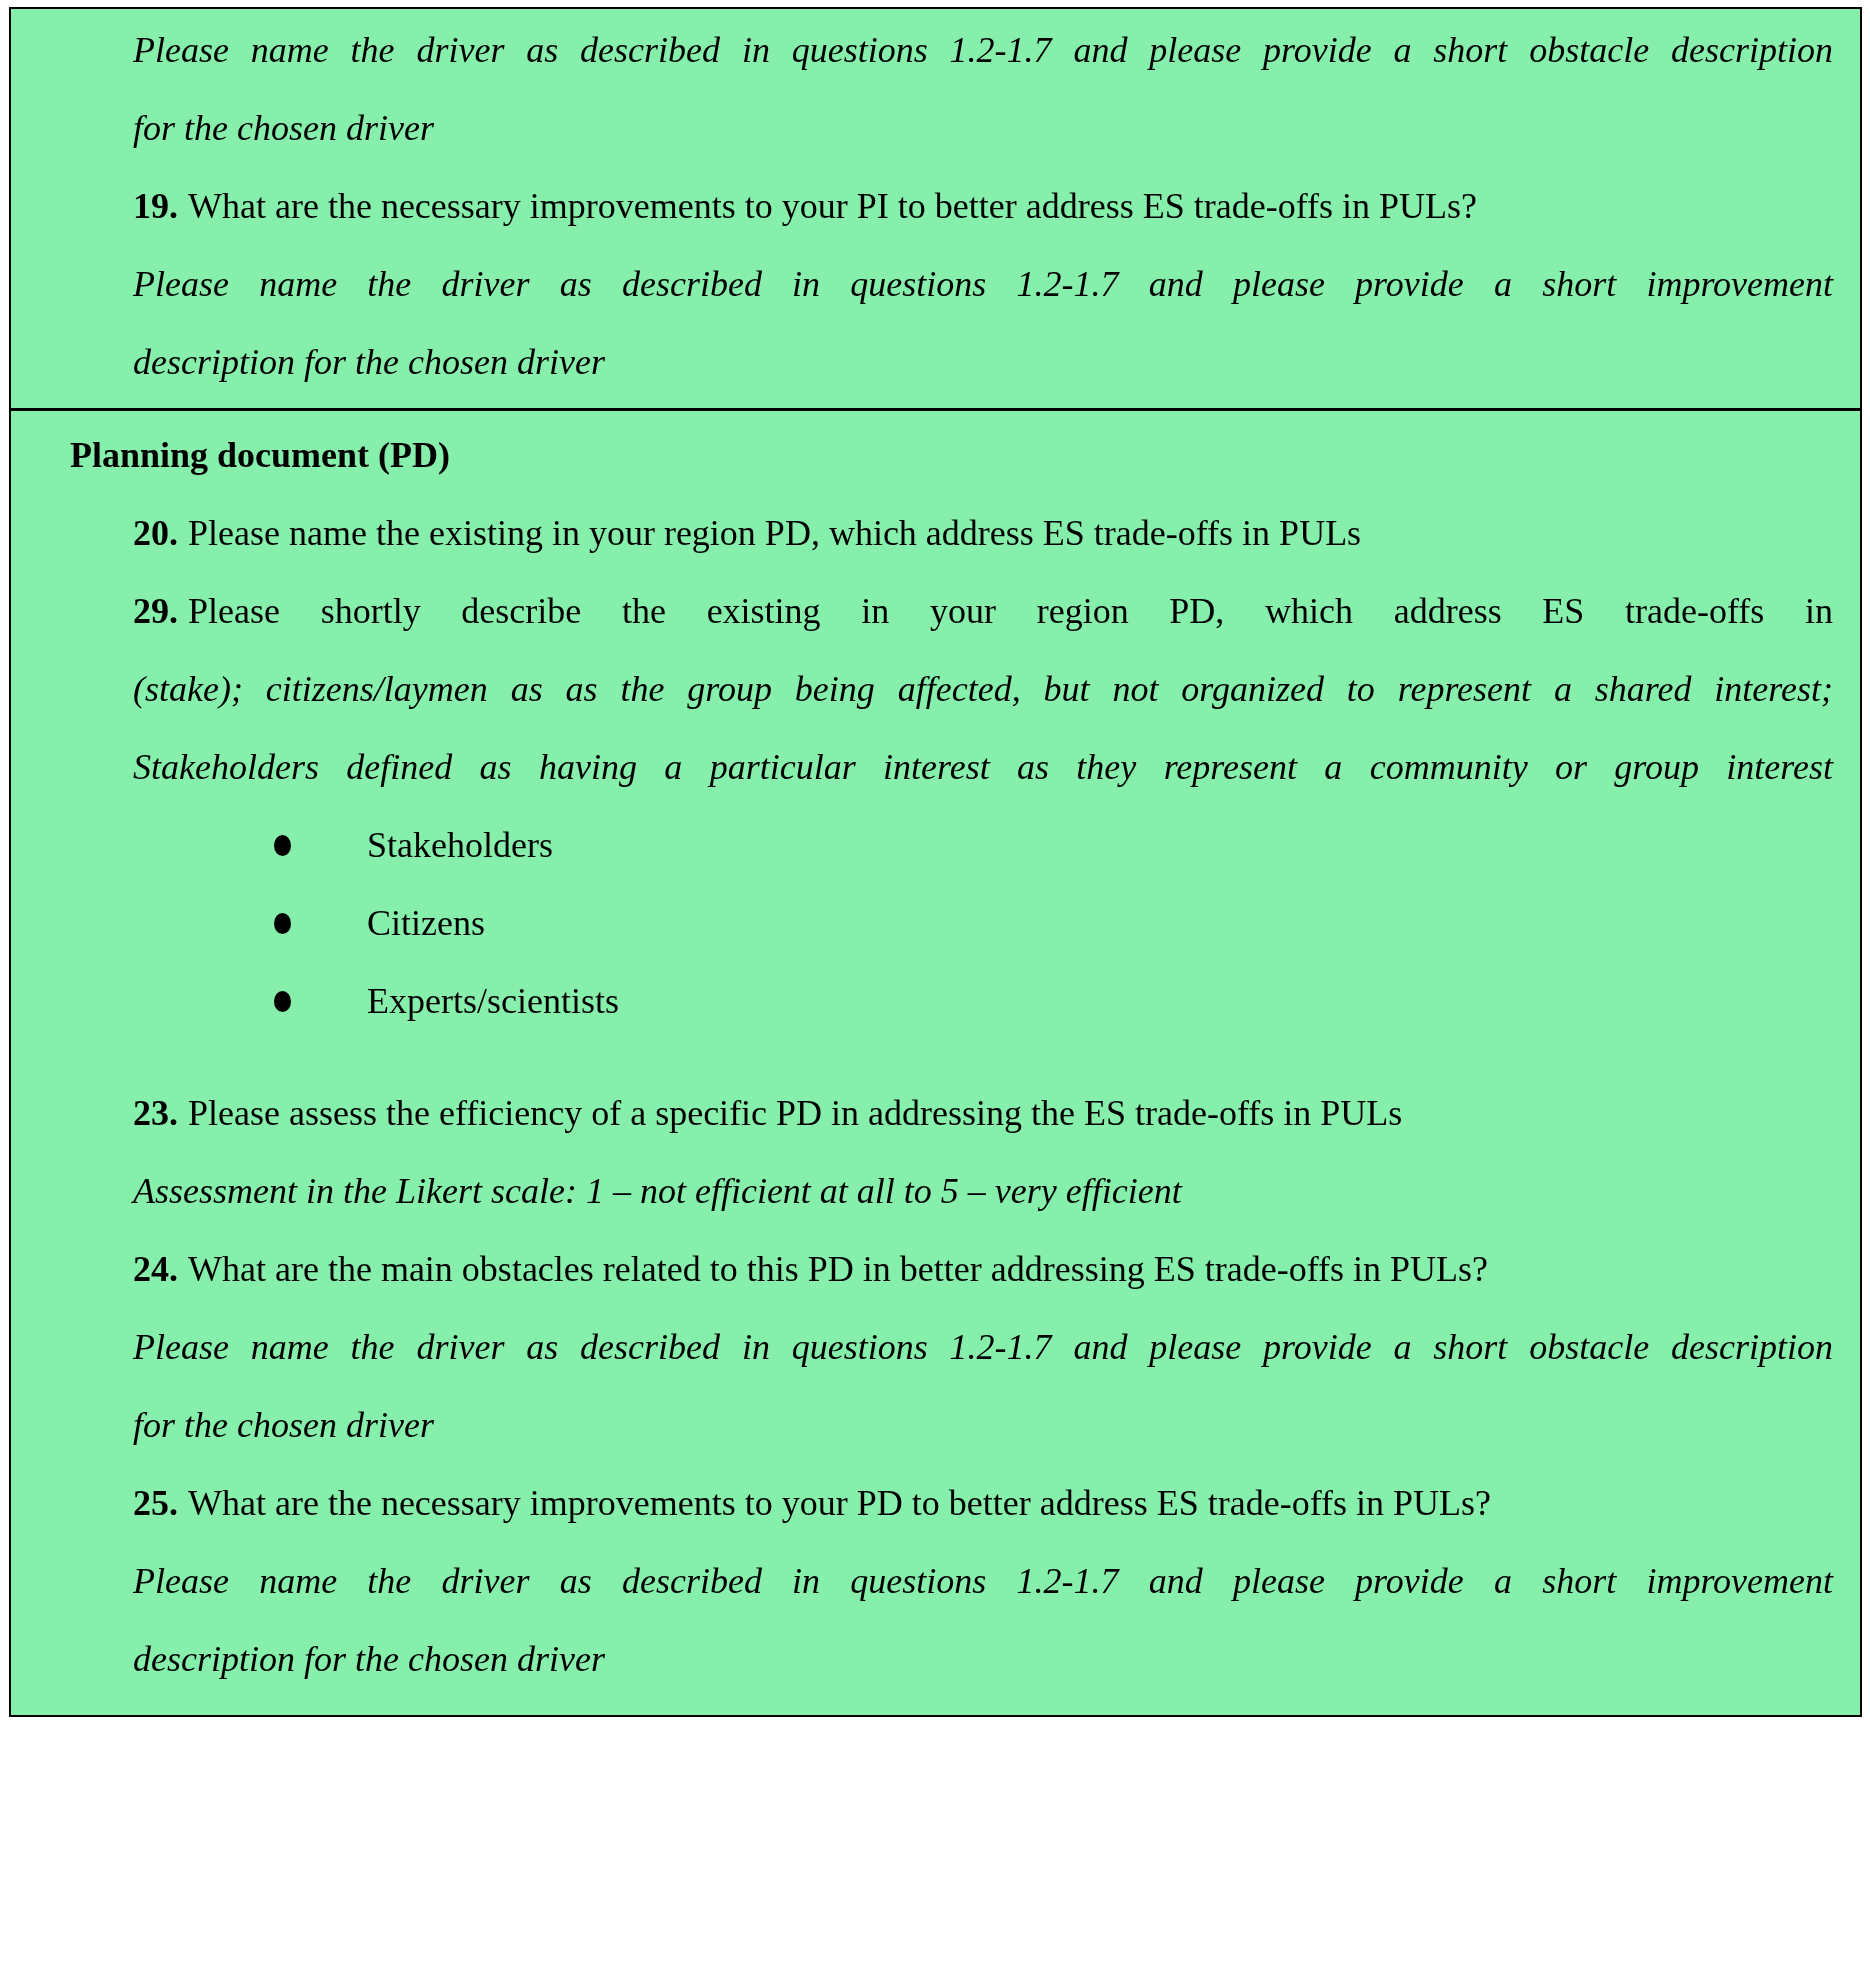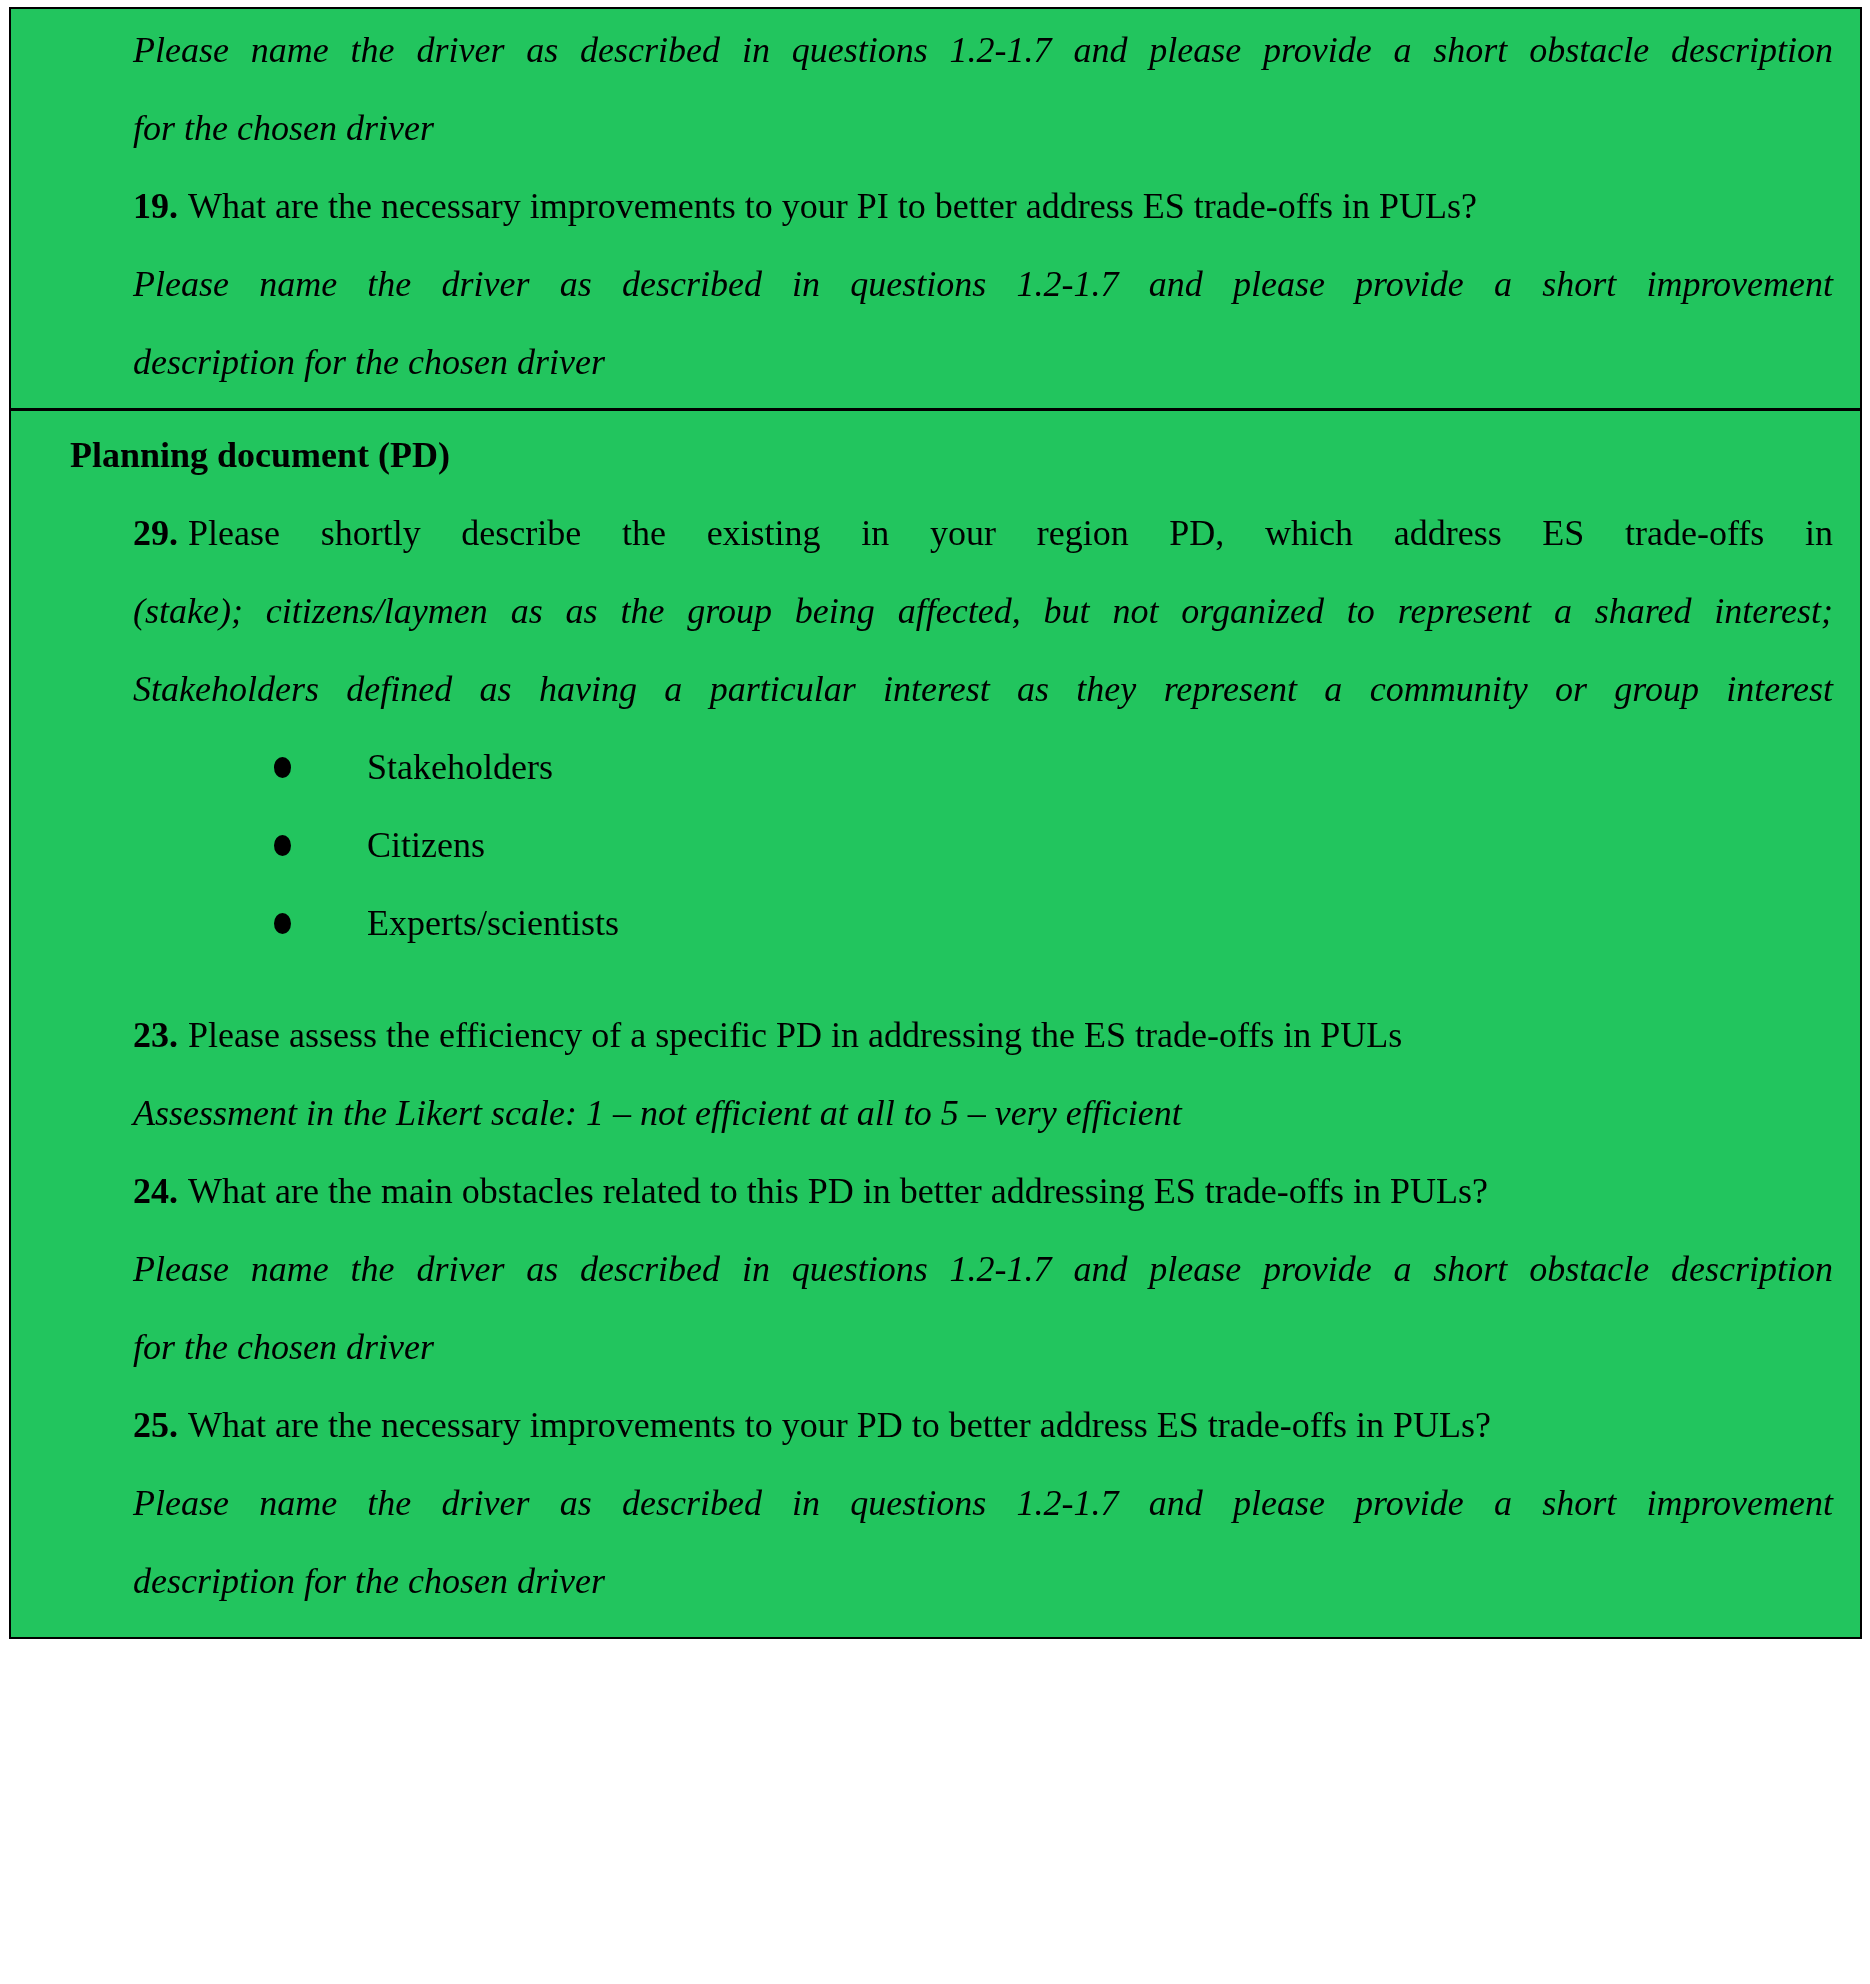--- a/index.html
+++ b/index.html
@@ -11,21 +11,21 @@
     font-family: "Liberation Serif", "DejaVu Serif", serif;
     color: #000000;
   }
   .qtable {
     position: absolute;
     left: 9px;
     top: 6.7px;
     width: 1853px;
     box-sizing: border-box;
     border: 2.8px solid #000000;
-    background: #22c55e;
+    background: #86efac;
   }
   .cell {
     box-sizing: border-box;
     width: 100%;
   }
   .cell-continued {
     padding: 2.2px 27px 6.7px 59px;
     border-bottom: 3.4px solid #000000;
   }
   .cell-pd {
@@ -94,20 +94,23 @@
       <div class="line instr">description for the chosen driver</div>
     </div>
   </div>
 
   <div class="cell cell-pd">
 
     <div class="section-header">Planning document (PD)</div>
 
     <div class="qblock">
 
+      <div class="line">
+        <span class="qnum">20.</span><span>Please name the existing in your region PD, which address ES trade-offs in PULs</span>
+      </div>
 
       <div class="line stretch">
         <span class="qnum">29.</span><span>Please shortly describe the existing in your region PD, which address ES trade-offs in</span>
       </div>
 
 
       <div class="line instr stretch">(stake); citizens/laymen as as the group being affected, but not organized to represent a shared interest;</div>
       <div class="line instr stretch">Stakeholders defined as having a particular interest as they represent a community or group interest</div>
 
       <div class="bullet-row">

